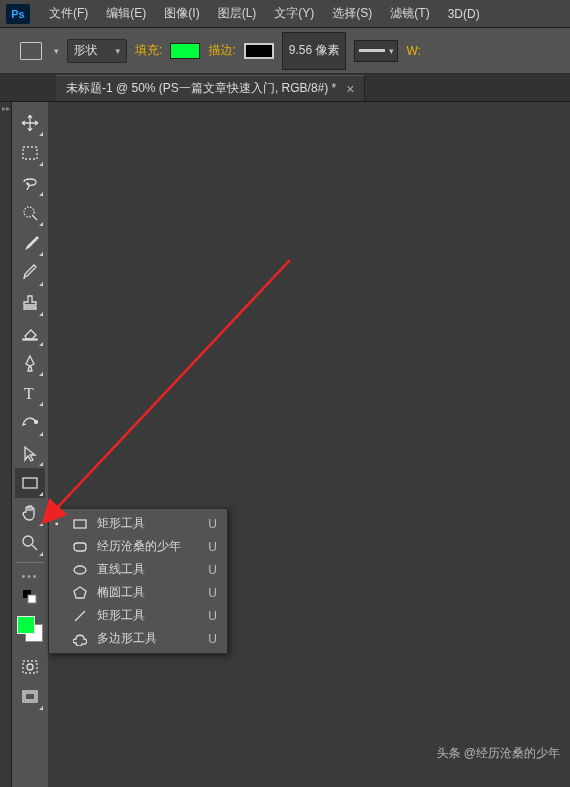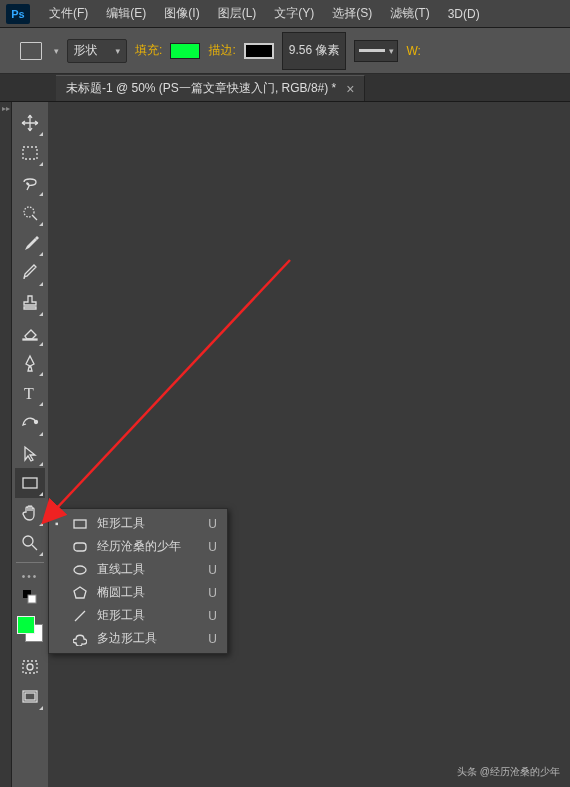--- a/index.html
+++ b/index.html
@@ -108,22 +108,22 @@
     padding: 0 10px 0 6px; gap: 8px; cursor: pointer;
   }
   .flyout-row .mk { width: 8px; font-size: 10px; color: #ddd; }
   .flyout-row .ic { width: 18px; display: flex; justify-content: center; color: #ddd; }
   .flyout-row .lbl { flex: 1; }
   .flyout-row .sc { color: #bbb; }
   
   .arrow-svg { position: absolute; top: 0; left: 0; pointer-events: none; }
   
   .watermark {
-    position: absolute; bottom: 8px; right: 10px;
-    color: rgba(255,255,255,0.6); font-size: 10px;
+    position: absolute; bottom: 25px; right: 10px;
+    color: rgba(255,255,255,0.6); font-size: 12px;
   }
   .ic-svg { stroke: #ddd; stroke-width: 1.3; fill: none; }
 </style>
 </head>
 <body>
 
 <div class="menubar">
   <div class="ps-logo">Ps</div>
   <div class="menu-item">文件(F)</div>
   <div class="menu-item">编辑(E)</div>

